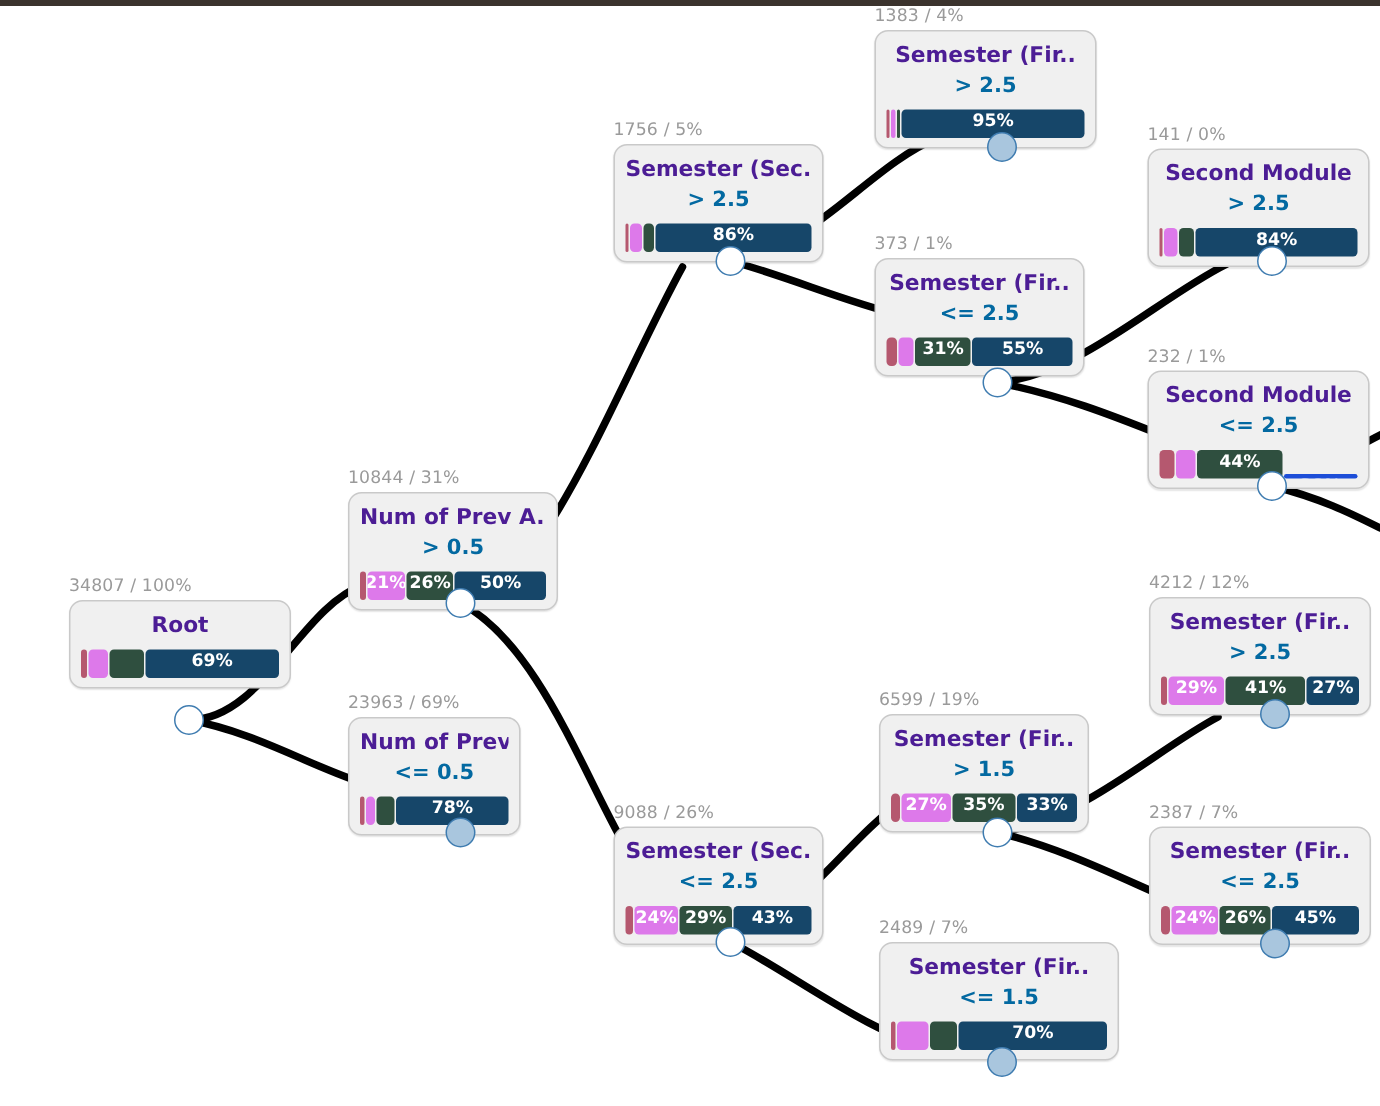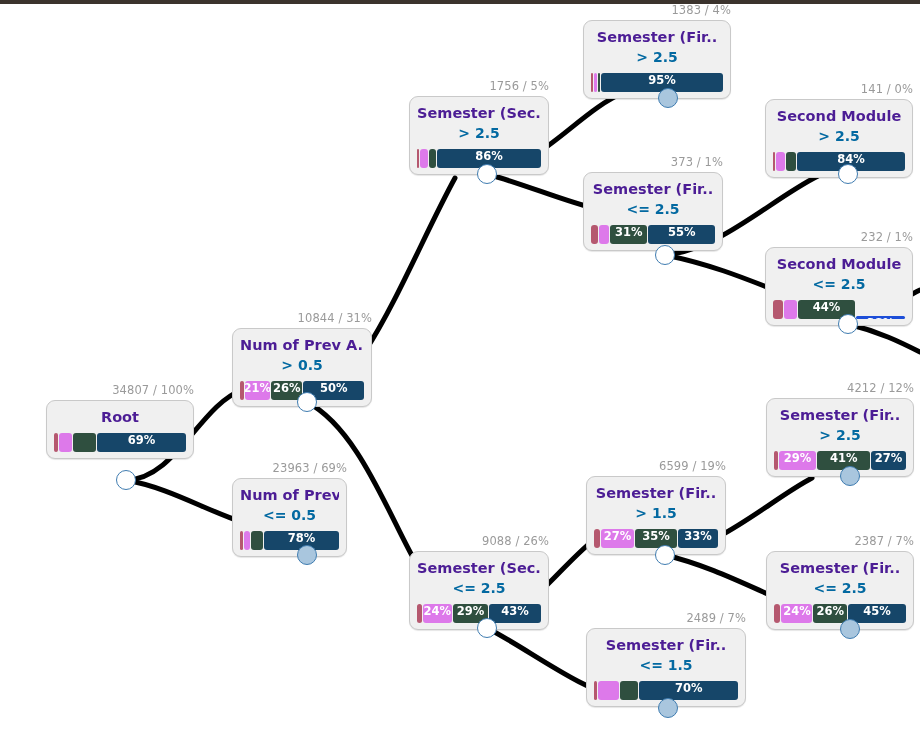--- a/index.html
+++ b/index.html
@@ -35,21 +35,21 @@
   }
   .node {
     position: absolute;
     z-index: 5;
   }
   .node-count {
     position: absolute;
     left: 0;
     top: -17px;
     width: 100%;
-    text-align: right;
+    text-align: left;
     font-size: 11.5px;
     color: #9a9a9a;
     white-space: nowrap;
     letter-spacing: .1px;
   }
   .node-box {
     box-sizing: border-box;
     width: 100%;
     background: #f0f0f0;
     border: 1px solid #c9c9c9;

